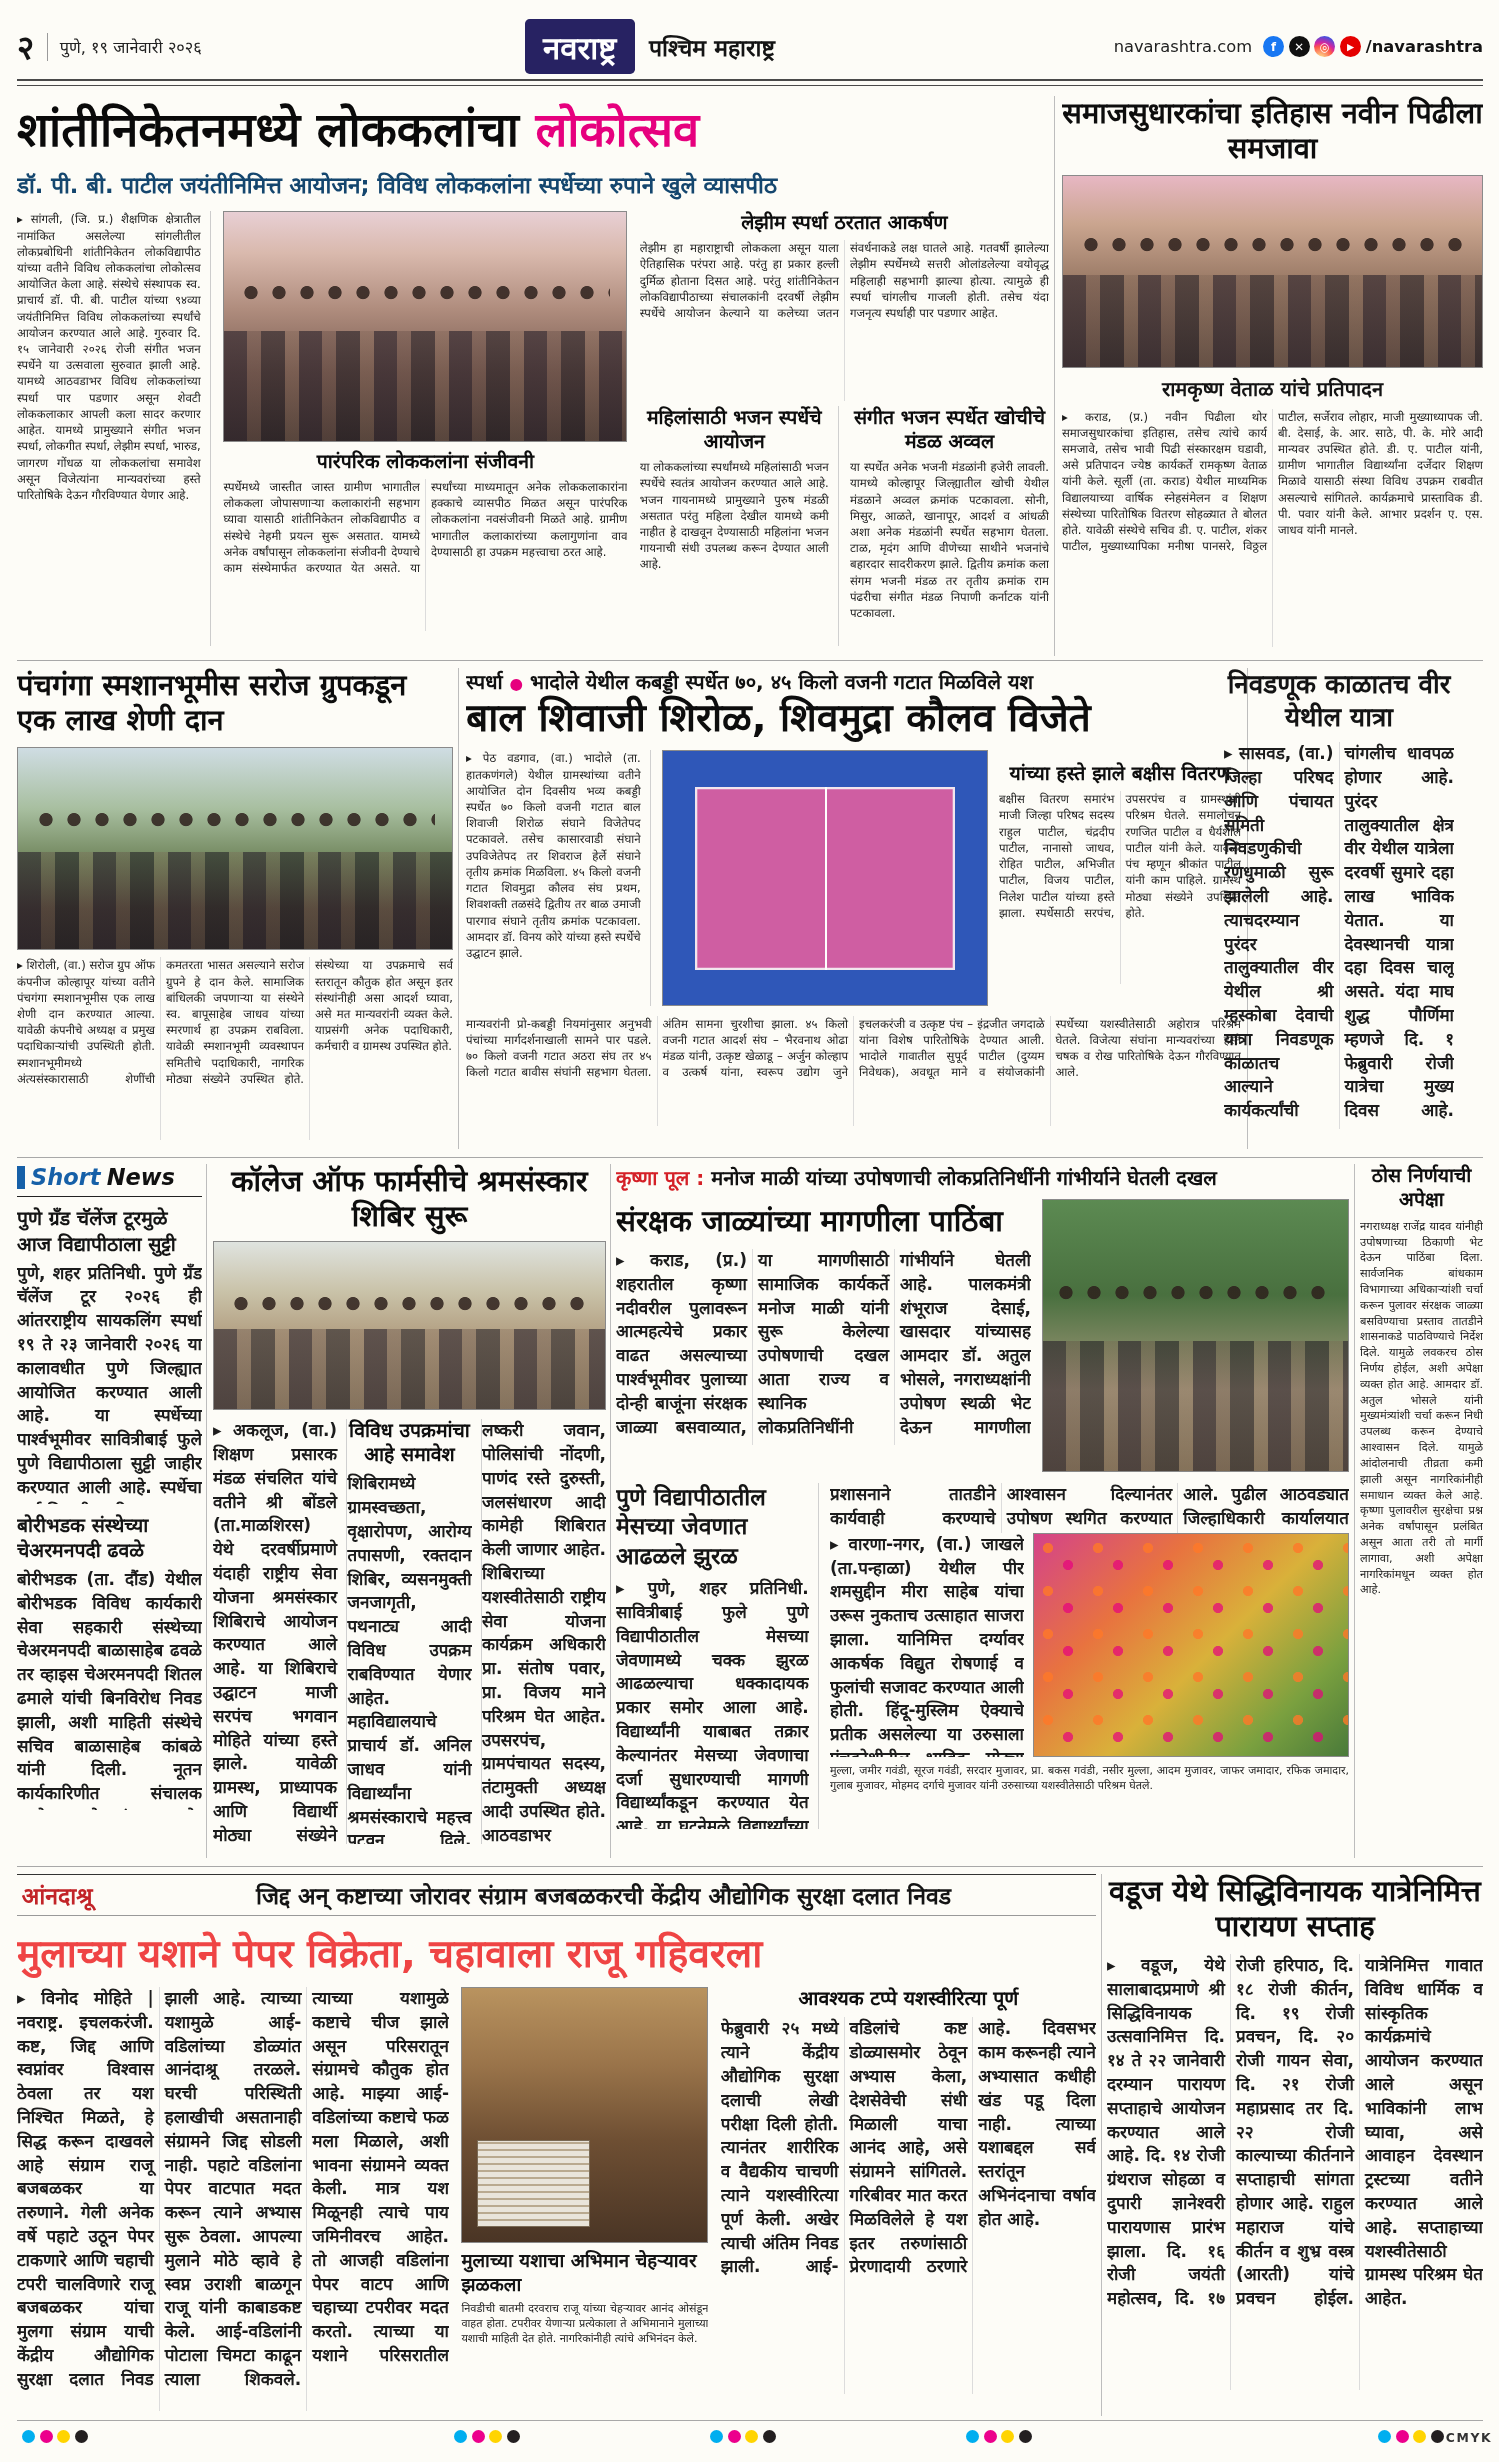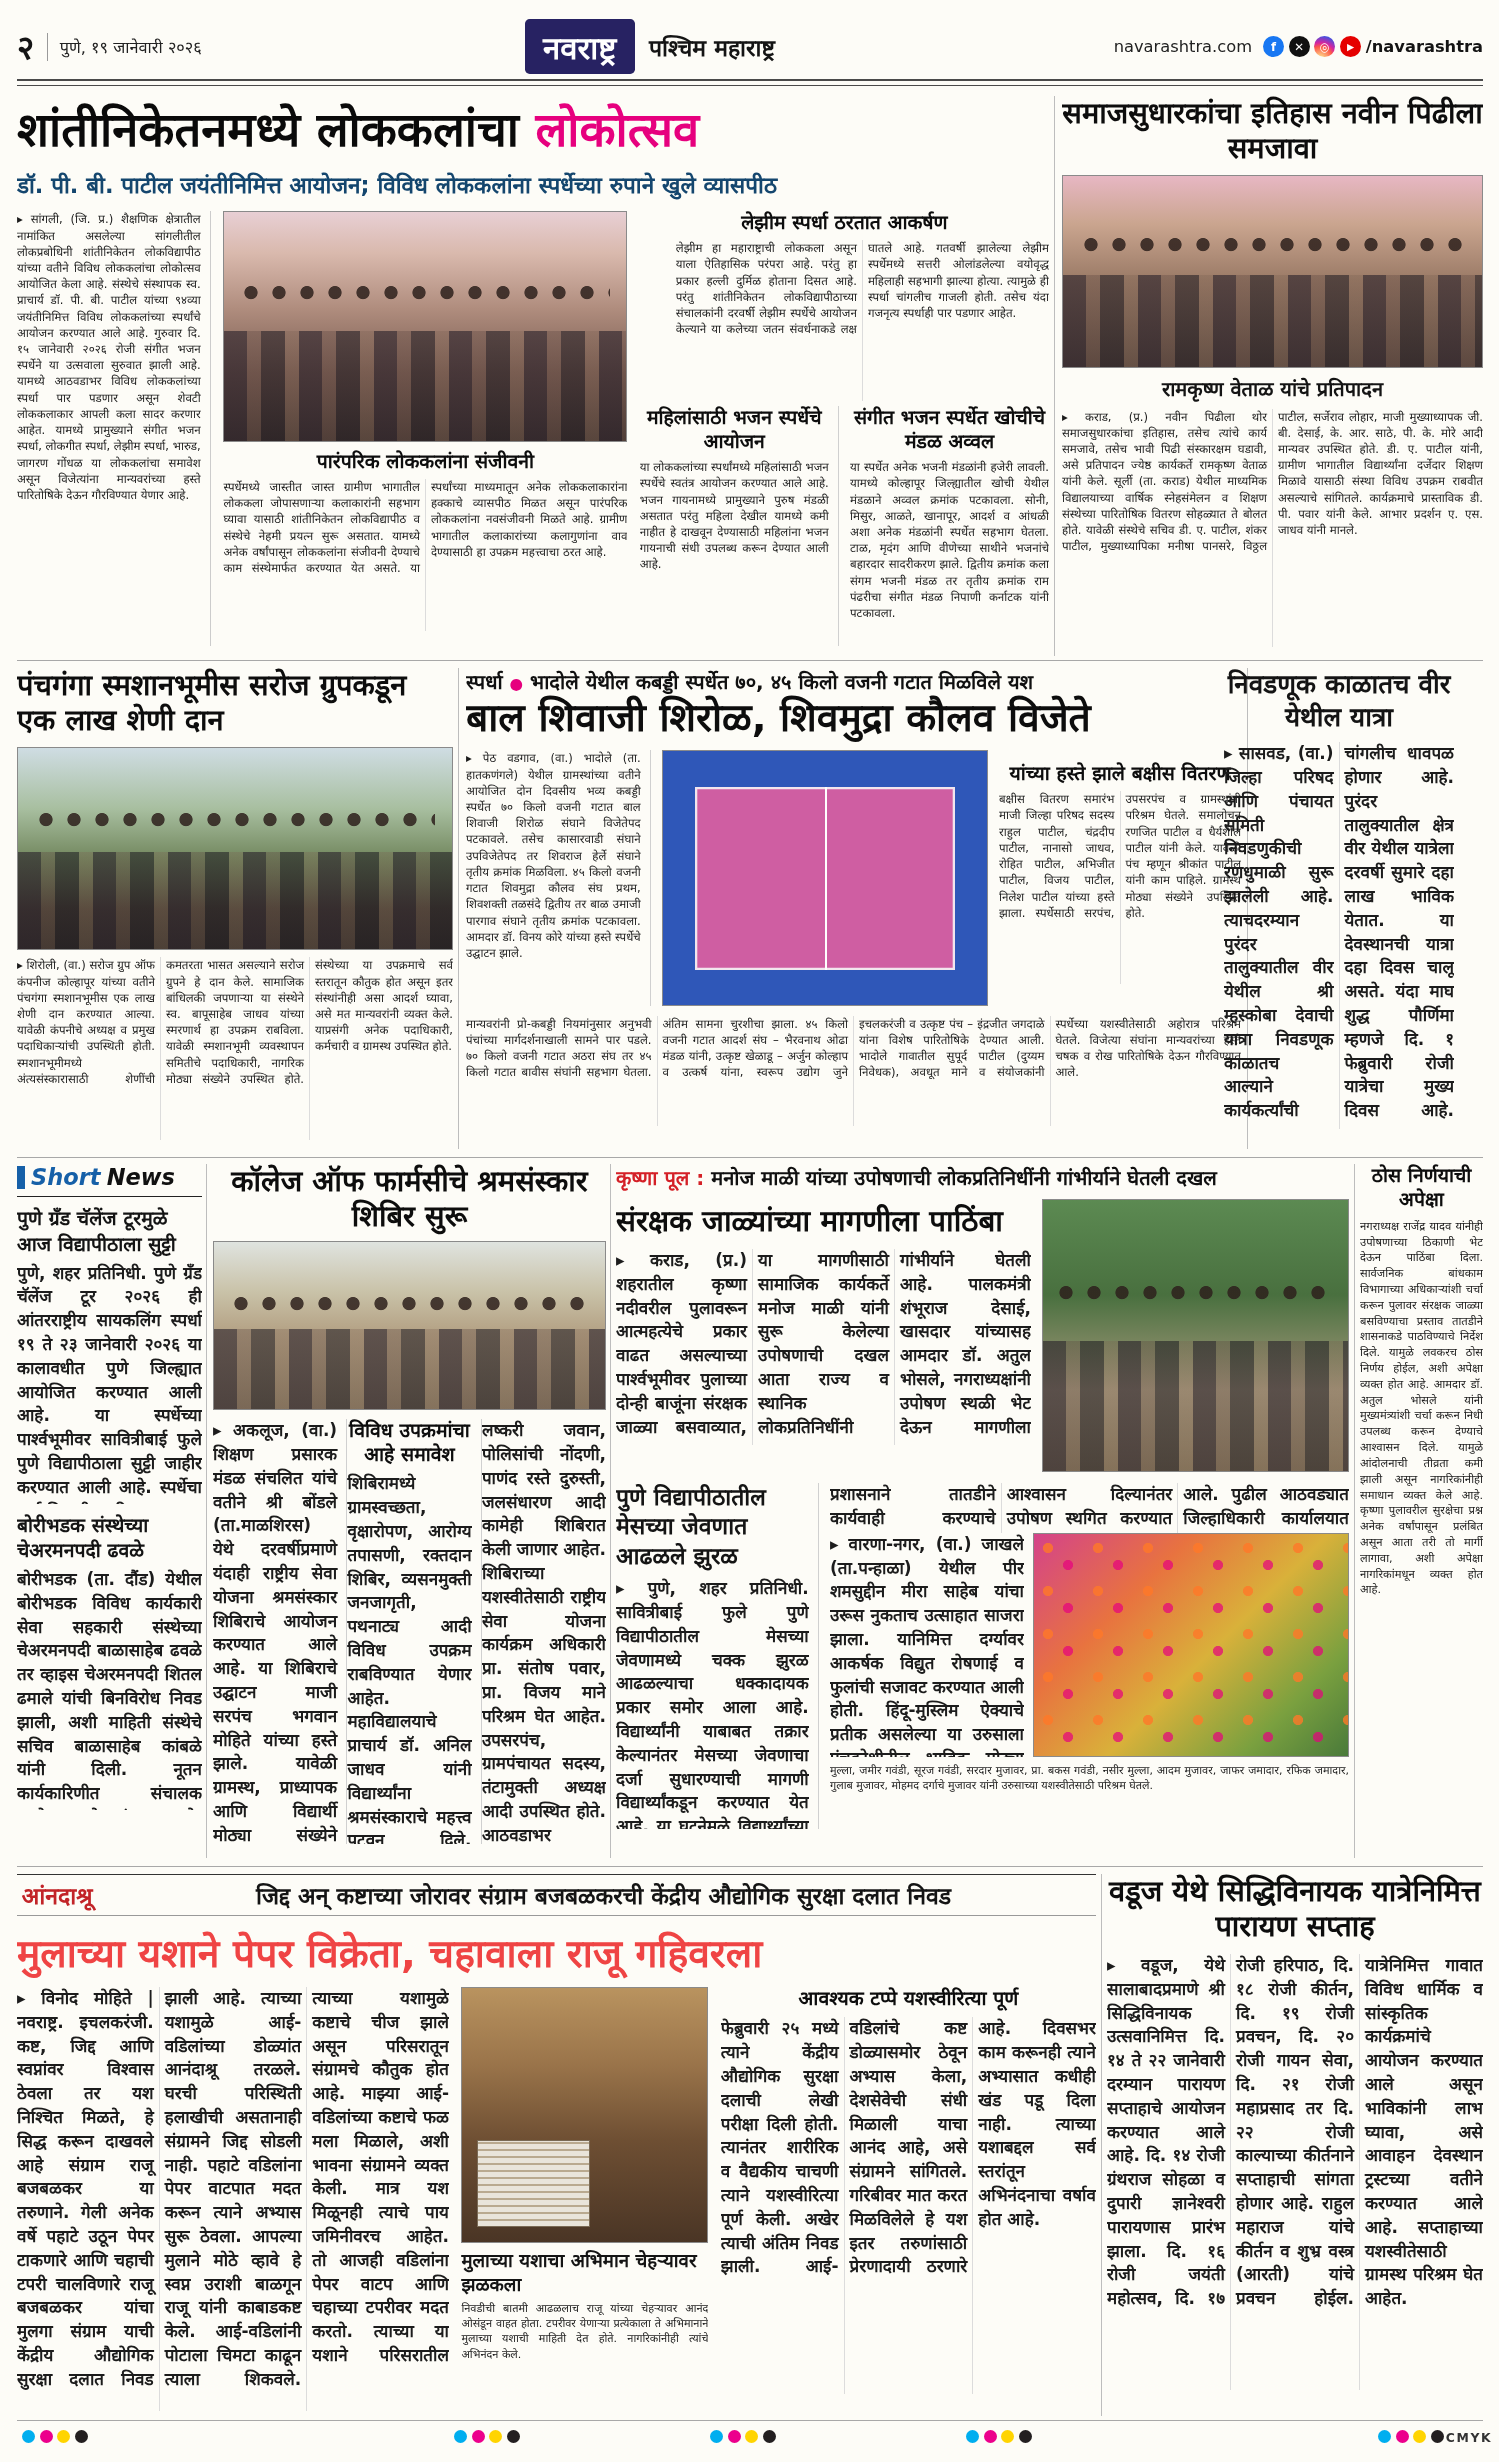--- a/index.html
+++ b/index.html
@@ -57,21 +57,21 @@
   #rule-top{top:85px;left:17px;width:1466px;border-top:1.6px solid #4a4a4a;}
   #sec-lead{top:96px;left:17px;width:1032px;height:560px;}
   .lead-h1{font-size:47px;font-weight:700;white-space:nowrap;color:#0a0a0a;}
   .accent{color:#e6007e;}
   .lead-sub{font-size:22.5px;font-weight:700;color:#14466e;margin-top:9.3px;}
   .lead-content{display:flex;gap:12.4px;margin-top:11px;height:435px;}
   .lead-col1{width:194px;border-right:0.8px solid #ccc;padding-right:9.3px;height:100%;}
   .lead-mid{width:404px;}
   .h-sanj{height:152px;}
   .lead-right{flex:1;display:flex;flex-direction:column;}
-  .h-lez{height:161px;margin-left:36px;}
+  .h-lez{height:161px;}
   .lead-boxes{display:flex;gap:11px;margin-top:4.7px;flex:1;}
   .half{width:50%;}
   .h-mah{height:172px;}
   #sec-reform{top:96px;left:1062px;width:421px;height:560px;}
   .cap{font-size:20px;font-weight:700;margin:7.8px 0 6.2px;}
   .h-ref{height:238px;}
   #vr-1{left:1054px;top:96px;height:560px;}
   #rule-1{top:660px;left:17px;width:1466px;}
   #sec-shendi{top:668px;left:17px;width:436px;height:481px;}
   .h-she{height:183px;margin-top:7.8px;}
@@ -322,21 +322,21 @@
   <div class="abs" id="ps-head">
     <h1 class="ps-h">मुलाच्या यशाने पेपर विक्रेता, चहावाला राजू गहिवरला</h1>
   </div>
   <div class="abs" id="ps-content">
     <div class="ps-cols bt cols3 sm">▸ विनोद मोहिते | नवराष्ट्र. इचलकरंजी. कष्ट, जिद्द आणि स्वप्नांवर विश्वास ठेवला तर यश निश्चित मिळते, हे सिद्ध करून दाखवले आहे संग्राम राजू बजबळकर या तरुणाने. गेली अनेक वर्षे पहाटे उठून पेपर टाकणारे आणि चहाची टपरी चालविणारे राजू बजबळकर यांचा मुलगा संग्राम याची केंद्रीय औद्योगिक सुरक्षा दलात निवड झाली आहे. त्याच्या यशामुळे आई-वडिलांच्या डोळ्यांत आनंदाश्रू तरळले. घरची परिस्थिती हलाखीची असतानाही संग्रामने जिद्द सोडली नाही. पहाटे वडिलांना पेपर वाटपात मदत करून त्याने अभ्यास सुरू ठेवला. आपल्या मुलाने मोठे व्हावे हे स्वप्न उराशी बाळगून राजू यांनी काबाडकष्ट केले. आई-वडिलांनी पोटाला चिमटा काढून त्याला शिकवले. त्याच्या यशामुळे कष्टाचे चीज झाले असून परिसरातून संग्रामचे कौतुक होत आहे. माझ्या आई-वडिलांच्या कष्टाचे फळ मला मिळाले, अशी भावना संग्रामने व्यक्त केली. मात्र यश मिळूनही त्याचे पाय जमिनीवरच आहेत. तो आजही वडिलांना पेपर वाटप आणि चहाच्या टपरीवर मदत करतो. त्याच्या या यशाने परिसरातील तरुणांना प्रेरणा मिळाली आहे.</div>
     <div class="ps-photo-col">
       <div class="photo ph-tea">
           <div class="papers"></div>
         </div>
       <h3 class="ps-cap">मुलाच्या यशाचा अभिमान चेहऱ्यावर झळकला</h3>
-      <div class="bt ps-capb">निवडीची बातमी आढळलाच राजू यांच्या चेहऱ्यावर आनंद ओसंडून वाहत होता. टपरीवर येणाऱ्या प्रत्येकाला ते अभिमानाने मुलाच्या यशाची माहिती देत होते. नागरिकांनीही त्यांचे अभिनंदन केले.</div>
+      <div class="bt ps-capb">निवडीची बातमी दरवराच राजू यांच्या चेहऱ्यावर आनंद ओसंडून वाहत होता. टपरीवर येणाऱ्या प्रत्येकाला ते अभिमानाने मुलाच्या यशाची माहिती देत होते. नागरिकांनीही त्यांचे अभिनंदन केले.</div>
     </div>
     <div class="ps-mid">
       <h3 class="boxt center" style="margin-top:0">आवश्यक टप्पे यशस्वीरित्या पूर्ण</h3>
       <div class="bt cols3 ps-midb sm">फेब्रुवारी २५ मध्ये त्याने केंद्रीय औद्योगिक सुरक्षा दलाची लेखी परीक्षा दिली होती. त्यानंतर शारीरिक व वैद्यकीय चाचणी त्याने यशस्वीरित्या पूर्ण केली. अखेर त्याची अंतिम निवड झाली. आई-वडिलांचे कष्ट डोळ्यासमोर ठेवून अभ्यास केला, देशसेवेची संधी मिळाली याचा आनंद आहे, असे संग्रामने सांगितले. गरिबीवर मात करत मिळविलेले हे यश इतर तरुणांसाठी प्रेरणादायी ठरणारे आहे. दिवसभर काम करूनही त्याने अभ्यासात कधीही खंड पडू दिला नाही. त्याच्या यशाबद्दल सर्व स्तरांतून अभिनंदनाचा वर्षाव होत आहे.</div>
     </div>
   </div>
   <div class="rule-h" id="rule-4" style="top:2420px;left:17px;width:1466px;"></div>
 
   <div id="footer-dots">
     <div class="dots" style="left:22px">

